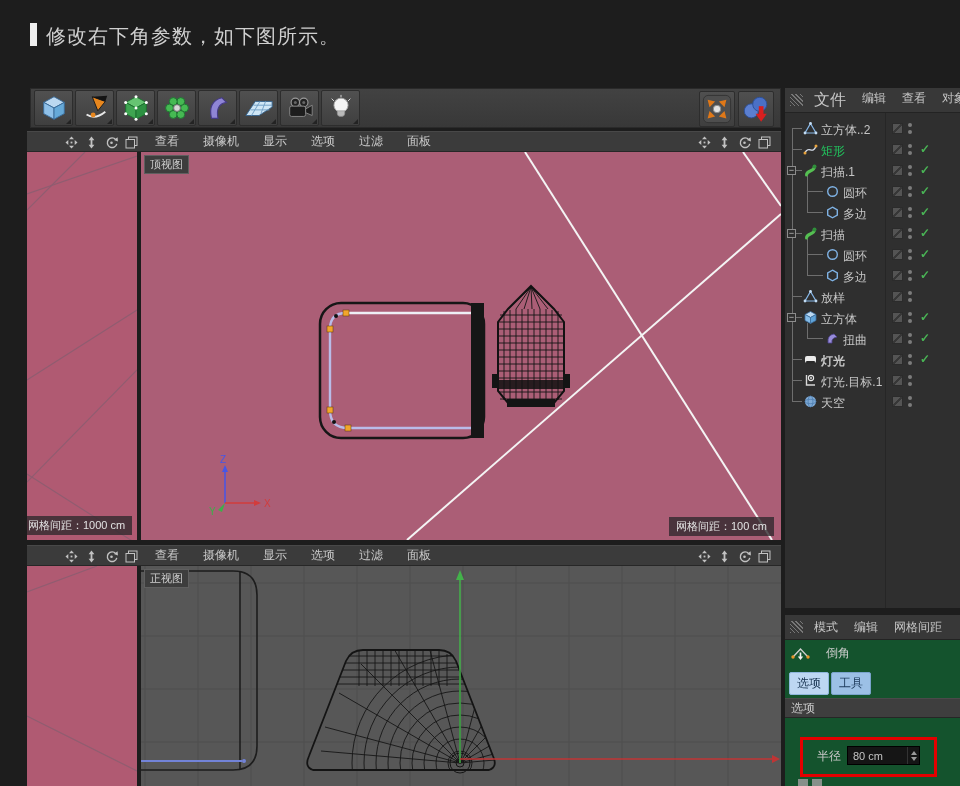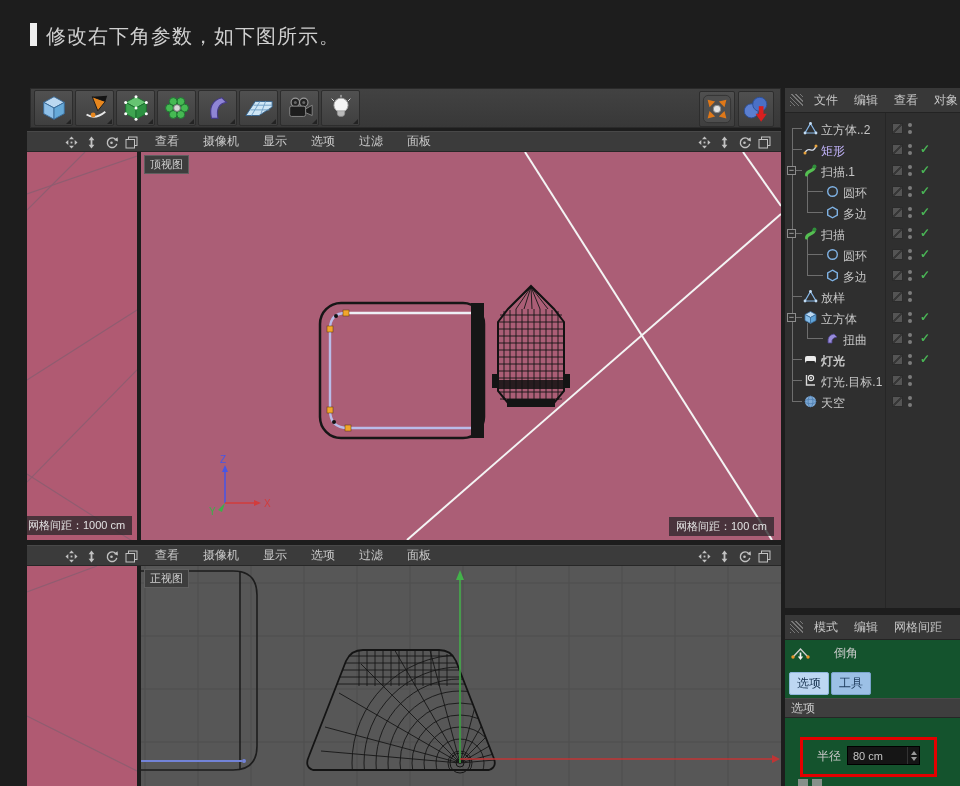--- a/index.html
+++ b/index.html
@@ -41,31 +41,31 @@
   #am-panel{left:785px;top:615px;width:175px;height:171px;background:#14532d;overflow:hidden;}
   .panel-menu{height:24px;background:#383838;border-bottom:1px solid #232323;display:flex;
               align-items:center;padding-left:5px;overflow:hidden;}
   .grip{width:13px;height:12px;margin-right:3px;flex:0 0 auto;
         background:repeating-linear-gradient(45deg,#777 0 1px,transparent 1px 3px);}
   .panel-menu span{font-size:12px;color:#c6c6c6;padding:0 8px;white-space:nowrap;}
   .om-row{position:absolute;left:0;right:0;height:21px;}
   .om-icon{position:absolute;top:3px;width:15px;height:15px;}
   .om-icon svg{width:15px;height:15px;display:block;}
   .om-label{position:absolute;top:4px;font-size:12px;color:#c6c6c6;white-space:nowrap;}
-  .om-label.sel{color:#c4b5fd;}
+  .om-label.sel{color:#22c55e;}
   .tgl-sq{position:absolute;right:57px;top:5px;width:11px;height:11px;border:1px solid #2b2b2b;box-sizing:border-box;
           background:#545454 linear-gradient(135deg,transparent 42%,#373737 42%,#373737 58%,transparent 58%);}
   .tgl-dot{position:absolute;right:48px;width:4px;height:4px;border-radius:50%;background:#7c7c7c;}
   .tgl-check{position:absolute;right:30px;top:3px;color:#49b455;font-size:12px;font-weight:bold;}
   .exp-box{position:absolute;left:2px;top:6px;width:9px;height:9px;background:#2f2f2f;border:1px solid #8c8c8c;
            box-sizing:border-box;color:#c6c6c6;font-size:9px;line-height:6px;text-align:center;z-index:2;}
   .tl{position:absolute;background:#6e6e6e;}
   .om-divider{position:absolute;top:25px;bottom:0;right:74px;width:1px;background:#262626;}
   
-  .am-tool{position:absolute;left:6px;top:30px;display:flex;align-items:center;gap:24px;}
+  .am-tool{position:absolute;left:6px;top:30px;display:flex;align-items:center;gap:16px;}
   .am-tool svg{width:19px;height:15px;}
   .am-tool b{font-size:12px;color:#cecece;font-weight:normal;}
   #am-tabs{position:absolute;left:4px;top:57px;display:flex;gap:2px;}
   .am-tab{font-size:12px;padding:2px 7px;border-radius:2px;}
   .am-tab.active{background:#bdd7f2;color:#16324f;border:1px solid #8fb6dc;}
   .am-tab.inactive{background:#9cc0e6;color:#1c3a5c;border:1px solid #7aa3cc;}
   .am-section{position:absolute;left:0;right:0;top:83px;height:18px;background:#3e3e3e;
               border-top:1px solid #4a4a4a;border-bottom:1px solid #262626;color:#c9c9c9;
               font-size:12px;line-height:18px;padding-left:6px;}
   .am-row{position:absolute;left:0;right:0;height:20px;}
@@ -517,21 +517,21 @@
       <line x1="319" y1="193" x2="632" y2="193" stroke="#c03434" stroke-width="1.4"></line>
       <polygon points="639,193 631,189 631,197" fill="#c03434"></polygon>
     </g>
   </svg>
 </div>
 
 <div class="abs" id="om-panel">
   <div class="panel-menu">
     <span class="grip" style="padding:0;"></span>
     <span id="om-menu-items" style="display:flex;padding:0;">
-        <span style="font-size: 12px; color: rgb(198, 198, 198); padding: 0px 8px; white-space: nowrap; font-family: Liberation Serif, serif;">文件</span>
+        <span style="font-size: 16px; color: rgb(198, 198, 198); padding: 0px 8px; white-space: nowrap; font-family: Liberation Serif, serif;">文件</span>
         <span style="font-size: 12px; color: rgb(198, 198, 198); padding: 0px 8px; white-space: nowrap;">编辑</span>
         <span style="font-size: 12px; color: rgb(198, 198, 198); padding: 0px 8px; white-space: nowrap;">查看</span>
         <span style="font-size: 12px; color: rgb(198, 198, 198); padding: 0px 8px; white-space: nowrap;">对象</span>
       </span>
   </div>
   <div class="om-divider"></div>
   <div id="om-list">
       <div class="tl" style="left: 7px; top: 40px; width: 1px; height: 274px;"></div>
       <div class="tl" style="left: 7px; top: 40px; width: 10px; height: 1px;"></div>
       <div class="om-row" style="top: 30px;">

